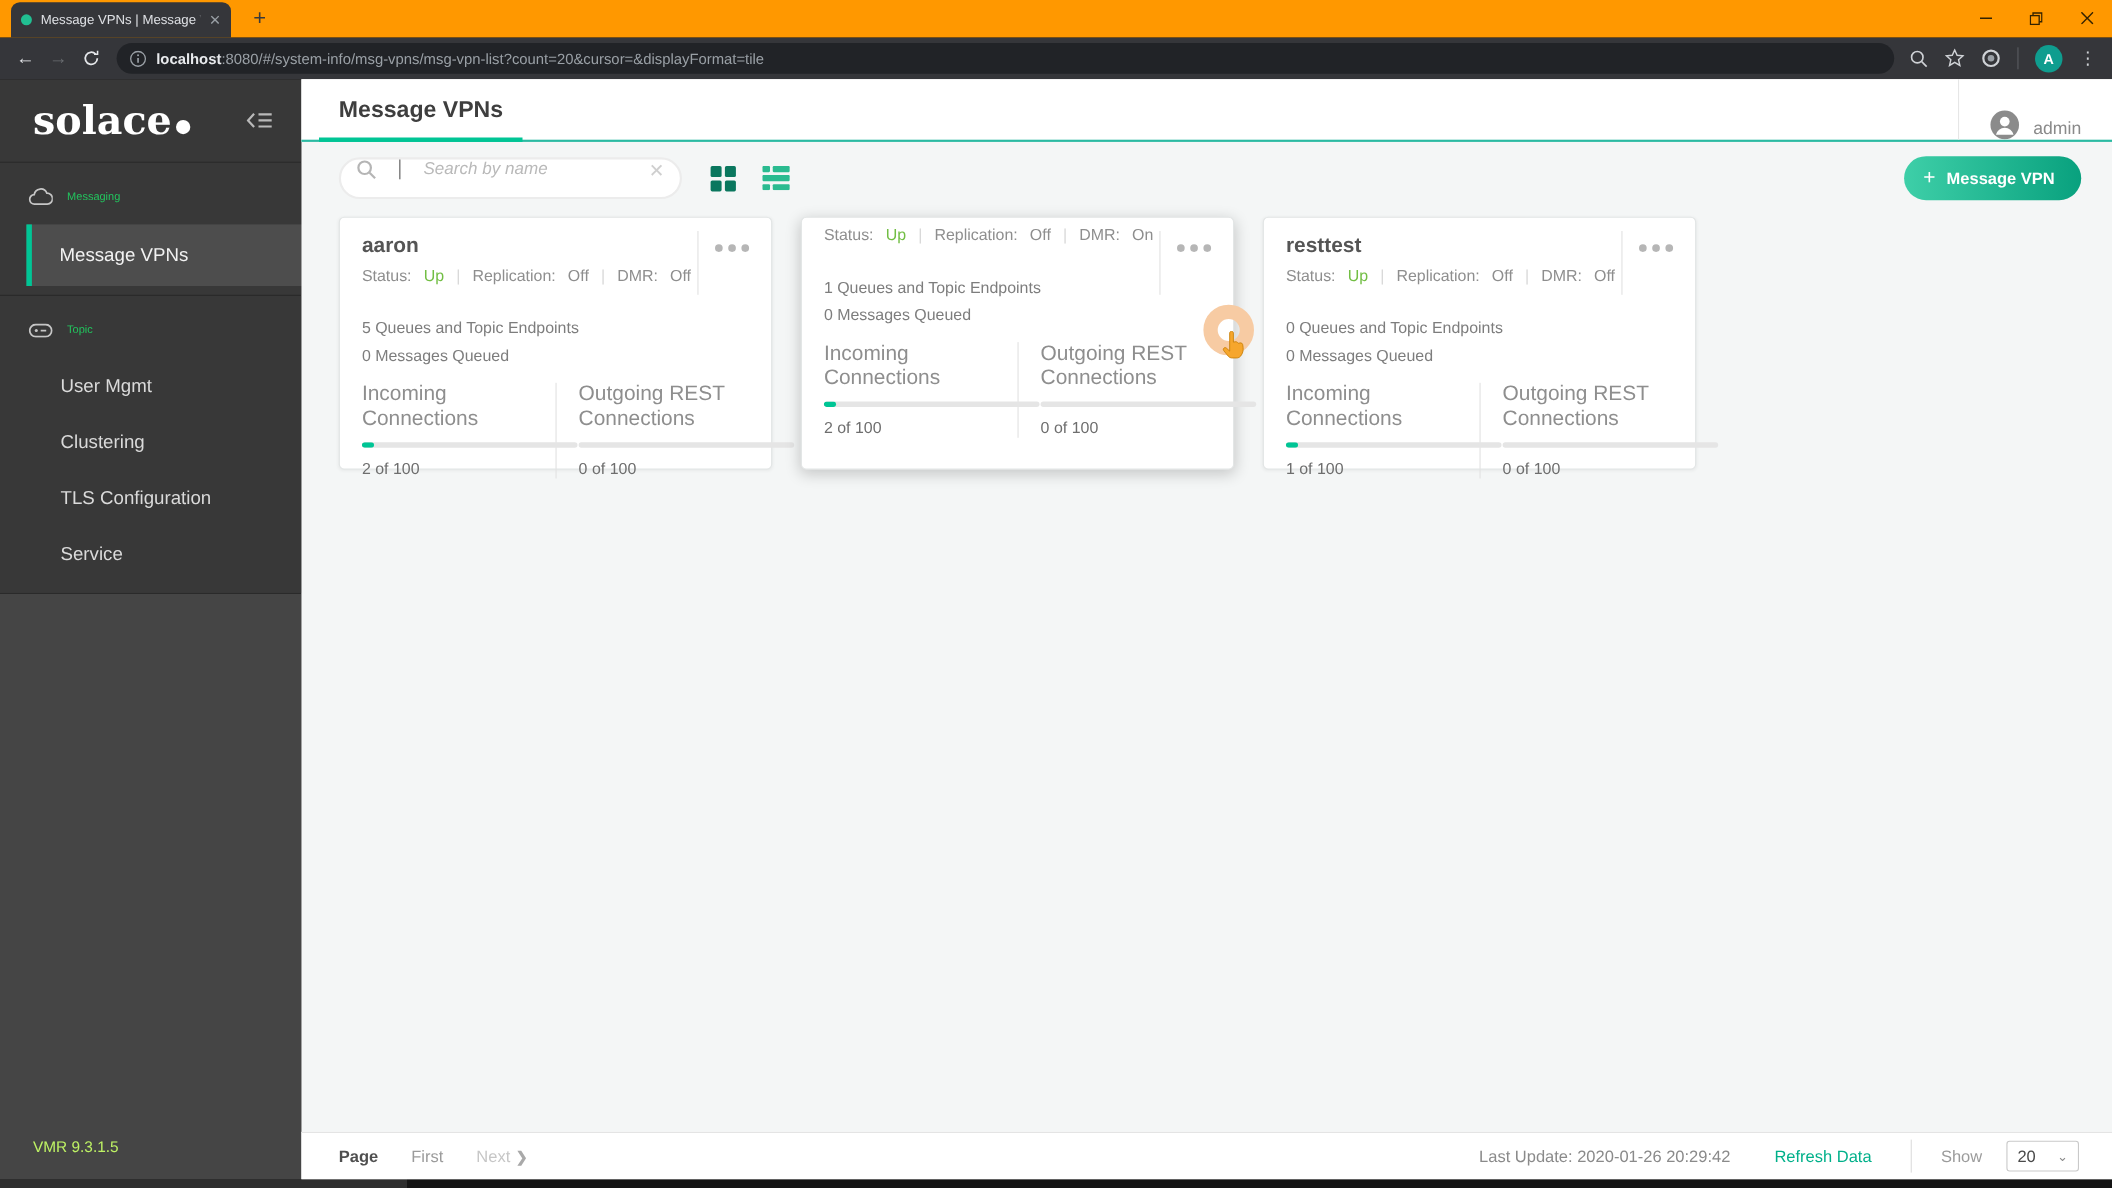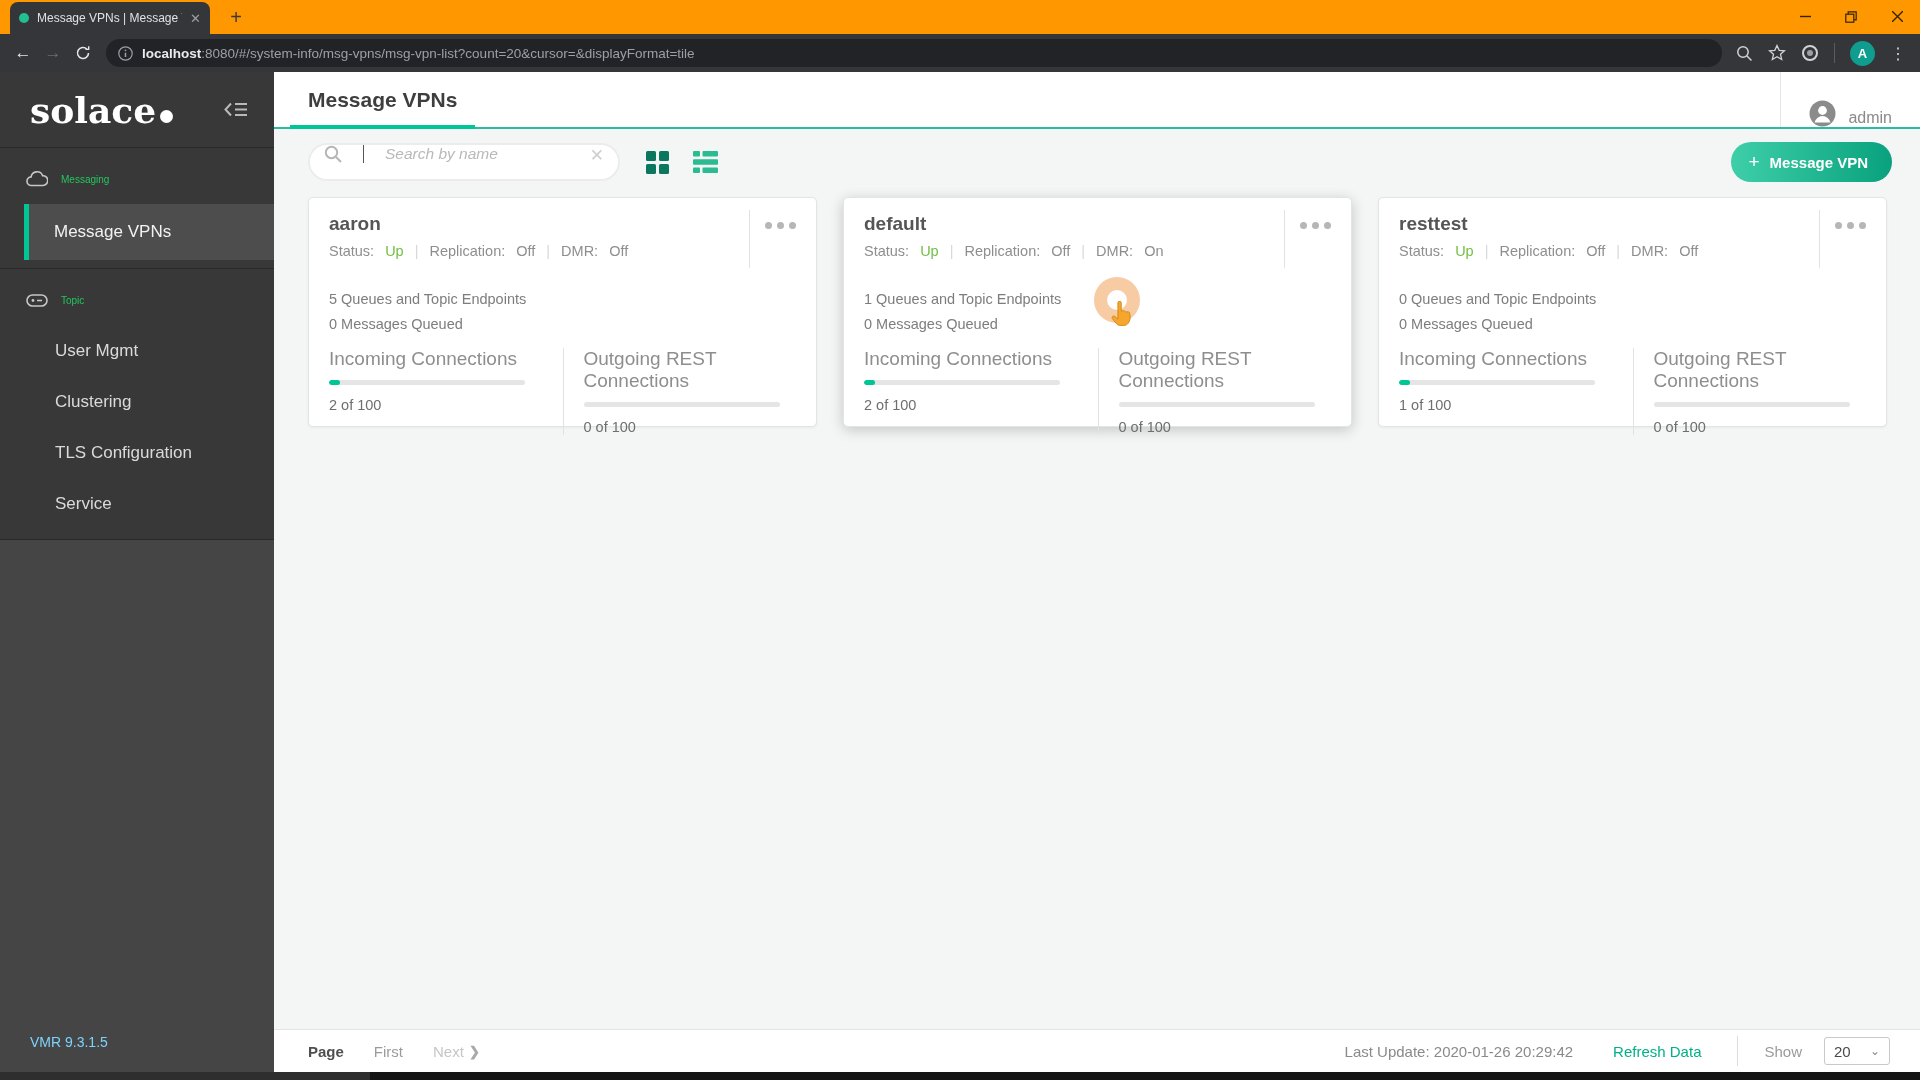--- a/index.html
+++ b/index.html
@@ -44,21 +44,21 @@
   .logo-dot { width:13px; height:13px; border-radius:50%; background:#fff; margin-left:4px; }
   .nav-section { height:50px; display:flex; align-items:center; gap:13px; padding:0 26px;
     color:#22c55e; font-size:10px; margin-top:6px; }
   .nav-selected { height:56px; display:flex; align-items:center; margin-left:24px;
     border-left:5px solid var(--accent,#00c595); background:#4d4d4d; padding-left:25px;
     color:#f2f2f2; font-size:17px; }
   .side-divider { height:1px; background:#2a2a2a; margin-top:8px; }
   .nav-item { height:51px; display:flex; align-items:center; padding-left:55px;
     color:#dadada; font-size:17px; }
   .sidebar-bottom { flex:1; background:#454545; border-top:1px solid #2a2a2a; position:relative; margin-top:10px; }
-  .version { position:absolute; bottom:22px; left:30px; color:#7dd3fc; font-size:14px;text-align:center; }
+  .version { position:absolute; bottom:22px; left:30px; color:#bef264; font-size:14px;text-align:center; }
 
   
   .main { flex:1; display:flex; flex-direction:column; background:#f4f6f6; position:relative; min-width:0; }
   .page-header { height:57px; background:#fff; border-bottom:2px solid #2bbaa2;
     display:flex; align-items:center; padding:0 28px 0 34px; flex:none; }
   .page-title { font-size:21px; font-weight:bold; color:#3e3e3e; position:relative;
     height:100%; display:flex; align-items:center; }
   .page-title::after { content:""; position:absolute; left:-18px; right:-18px; bottom:-2px;
     height:4px; background:var(--accent,#00c595); }
   .header-right { margin-left:auto; display:flex; align-items:flex-end; gap:12px;
@@ -77,21 +77,21 @@
   .grid-icon { display:grid; grid-template-columns:10px 10px; grid-template-rows:10px 10px; gap:3px; }
   .grid-icon i { background:var(--grid-icon,#0a775e); border-radius:1.5px; }
   .add-btn { margin-left:auto; height:40px; border-radius:20px; padding:0 24px 0 18px; border:none;
     background:linear-gradient(90deg,var(--accent-light,#3ecfa8),var(--accent-dark,#09a17e));
     color:#fff; font-size:15px; font-weight:bold; display:flex; align-items:center; gap:10px;
     font-family:"Liberation Sans",sans-serif; }
   .plus { font-size:19px; font-weight:normal; }
 
   
   .cards { display:flex; gap:26px; padding:6px 28px 0 34px; }
-  .card { width:509px; height:230px; background:#fff; border:1px solid #e2e5e5; border-radius:5px;
+  .card { width:394px; height:230px; background:#fff; border:1px solid #e2e5e5; border-radius:5px;
     position:relative; box-shadow:0 1px 3px rgba(0,0,0,.05); flex:none; }
   .card.hovered { box-shadow:0 3px 14px rgba(0,0,0,.20); }
   .card-name { font-size:19px; font-weight:bold; color:#555; padding:15px 20px 0; }
   .status-row { display:flex; gap:11px; font-size:14.5px; color:#8e8e8e; margin-top:8px;
     padding:0 20px; align-items:center; }
   .pipe { color:#d8d8d8; }
   .status-up { color:var(--status-up,#72be44); }
   .kebab { position:absolute; top:24px; right:20px; display:flex; gap:5px; }
   .kebab i { width:7px; height:7px; border-radius:50%; background:#b6b6b6; }
   .kebab-divider { position:absolute; top:12px; right:66px; width:1px; height:58px; background:#e2e2e2; }
@@ -337,21 +337,20 @@
             <div class="stat-label">Outgoing REST Connections</div>
             <div class="bar">
                 <div class="bar-fill" style="width: 0%;"></div>
               </div>
             <div class="stat-value">0 of 100</div>
           </div>
         </div>
       </div>
 
       <div class="card hovered">
-        <div class="card-name">default</div>
         <div class="status-row">
           <span>Status:</span>
           <span class="status-up">Up</span>
           <span class="pipe">|</span>
           <span>Replication:</span>
           <span>Off</span>
           <span class="pipe">|</span>
           <span>DMR:</span>
           <span>On</span>
         </div>

